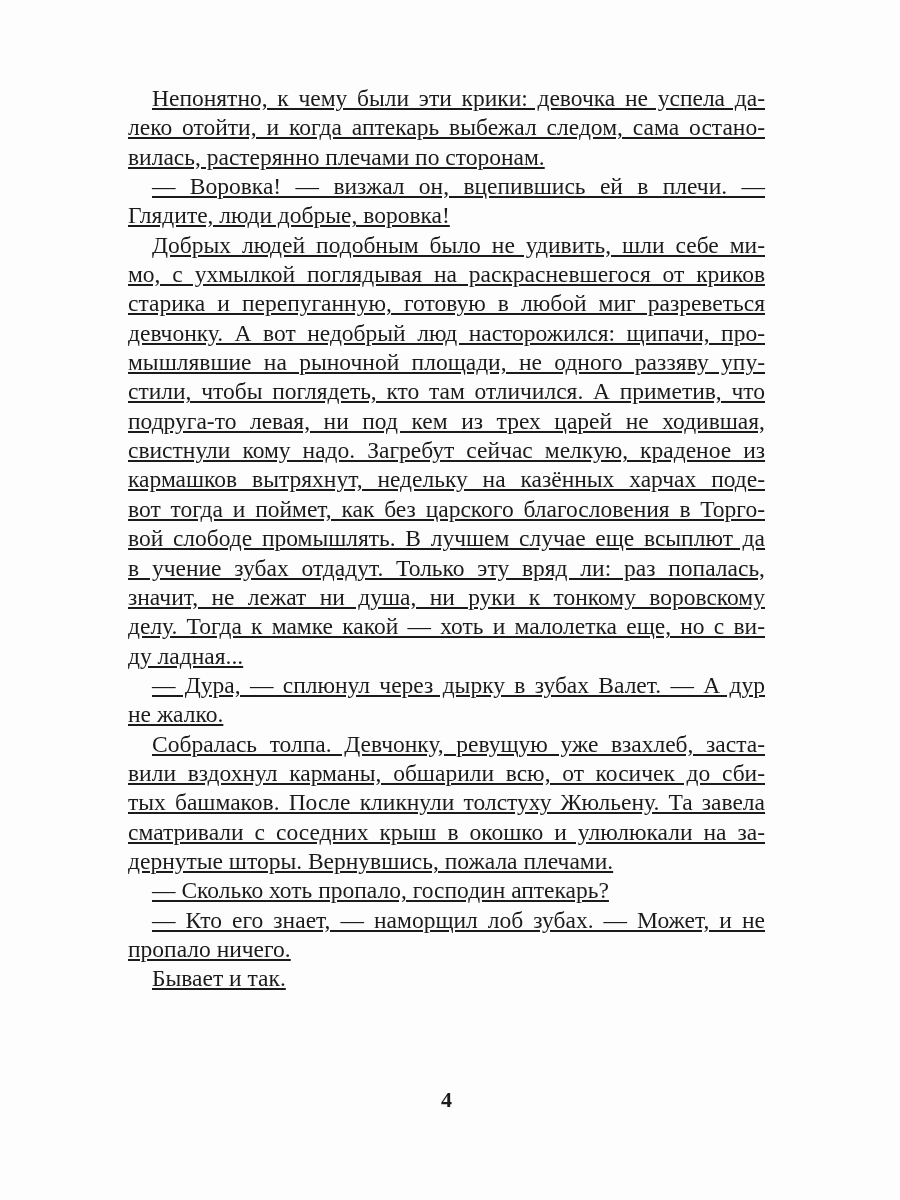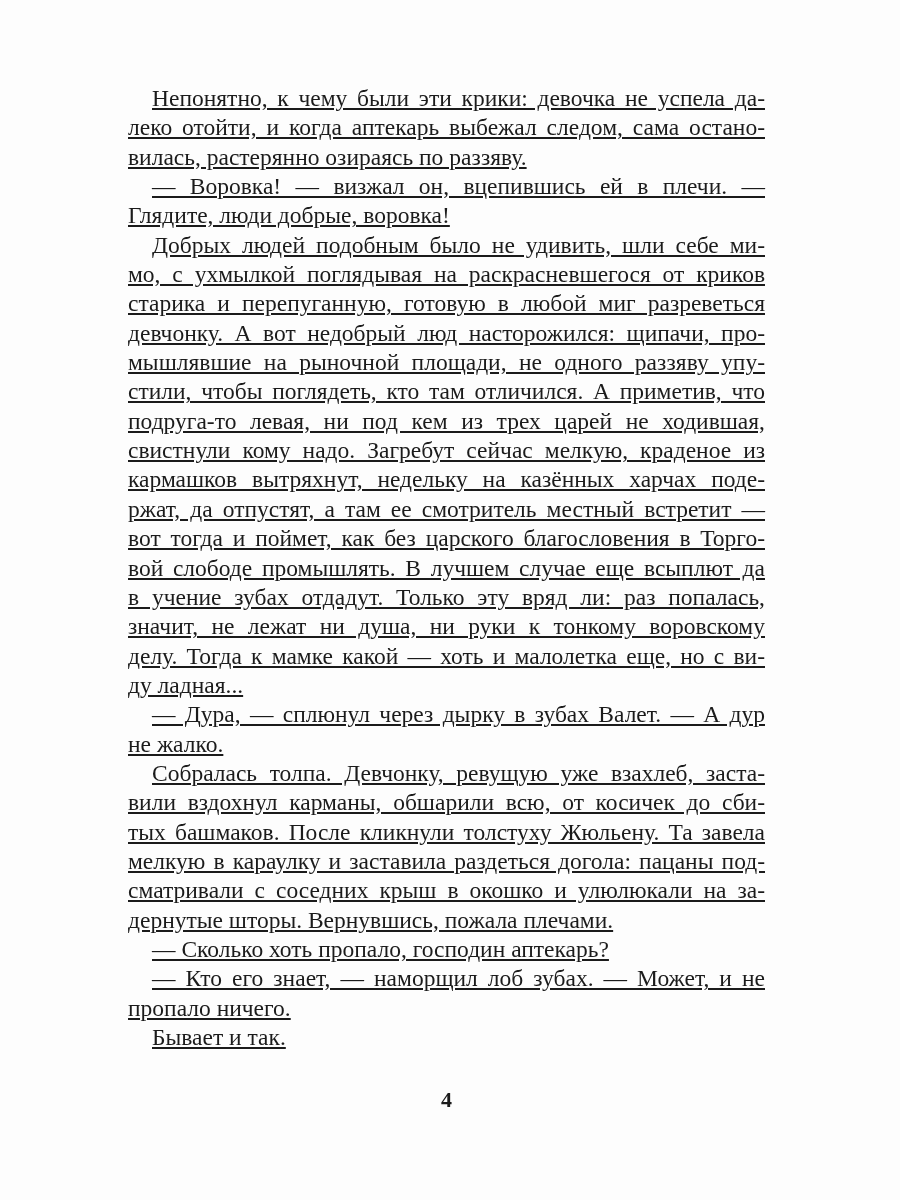--- a/index.html
+++ b/index.html
@@ -47,45 +47,43 @@
     color: #1b1b1b;
   }
 </style>
 </head>
 <body>
 
 <div class="page">
   <div class="text-block" id="text-block">
       <div class="line first">Непонятно, к чему были эти крики: девочка не успела да-</div>
       <div class="line">леко отойти, и когда аптекарь выбежал следом, сама остано-</div>
-      <div class="line endpara">вилась, растерянно озираясь по раззяву.</div>
+      <div class="line endpara">вилась, растерянно плечами по сторонам.</div>
       <div class="line first">— Воровка! — визжал он, вцепившись ей в плечи. —</div>
       <div class="line endpara">Глядите, люди добрые, воровка!</div>
       <div class="line first">Добрых людей подобным было не удивить, шли себе ми-</div>
       <div class="line">мо, с ухмылкой поглядывая на раскрасневшегося от криков</div>
       <div class="line">старика и перепуганную, готовую в любой миг разреветься</div>
       <div class="line">девчонку. А вот недобрый люд насторожился: щипачи, про-</div>
       <div class="line">мышлявшие на рыночной площади, не одного раззяву упу-</div>
       <div class="line">стили, чтобы поглядеть, кто там отличился. А приметив, что</div>
       <div class="line">подруга-то левая, ни под кем из трех царей не ходившая,</div>
       <div class="line">свистнули кому надо. Загребут сейчас мелкую, краденое из</div>
       <div class="line">кармашков вытряхнут, недельку на казённых харчах поде-</div>
-      <div class="line">ржат, да отпустят, а там ее смотритель местный встретит —</div>
       <div class="line">вот тогда и поймет, как без царского благословения в Торго-</div>
       <div class="line">вой слободе промышлять. В лучшем случае еще всыплют да</div>
       <div class="line">в учение зубах отдадут. Только эту вряд ли: раз попалась,</div>
       <div class="line">значит, не лежат ни душа, ни руки к тонкому воровскому</div>
       <div class="line">делу. Тогда к мамке какой — хоть и малолетка еще, но с ви-</div>
       <div class="line endpara">ду ладная...</div>
       <div class="line first">— Дура, — сплюнул через дырку в зубах Валет. — А дур</div>
       <div class="line endpara">не жалко.</div>
       <div class="line first">Собралась толпа. Девчонку, ревущую уже взахлеб, заста-</div>
       <div class="line">вили вздохнул карманы, обшарили всю, от косичек до сби-</div>
       <div class="line">тых башмаков. После кликнули толстуху Жюльену. Та завела</div>
-      <div class="line">мелкую в караулку и заставила раздеться догола: пацаны под-</div>
       <div class="line">сматривали с соседних крыш в окошко и улюлюкали на за-</div>
       <div class="line endpara">дернутые шторы. Вернувшись, пожала плечами.</div>
       <div class="line first endpara">— Сколько хоть пропало, господин аптекарь?</div>
       <div class="line first">— Кто его знает, — наморщил лоб зубах. — Может, и не</div>
       <div class="line endpara">пропало ничего.</div>
       <div class="line first endpara">Бывает и так.</div>
     </div>
   <div class="page-number">4</div>
 </div>
 

